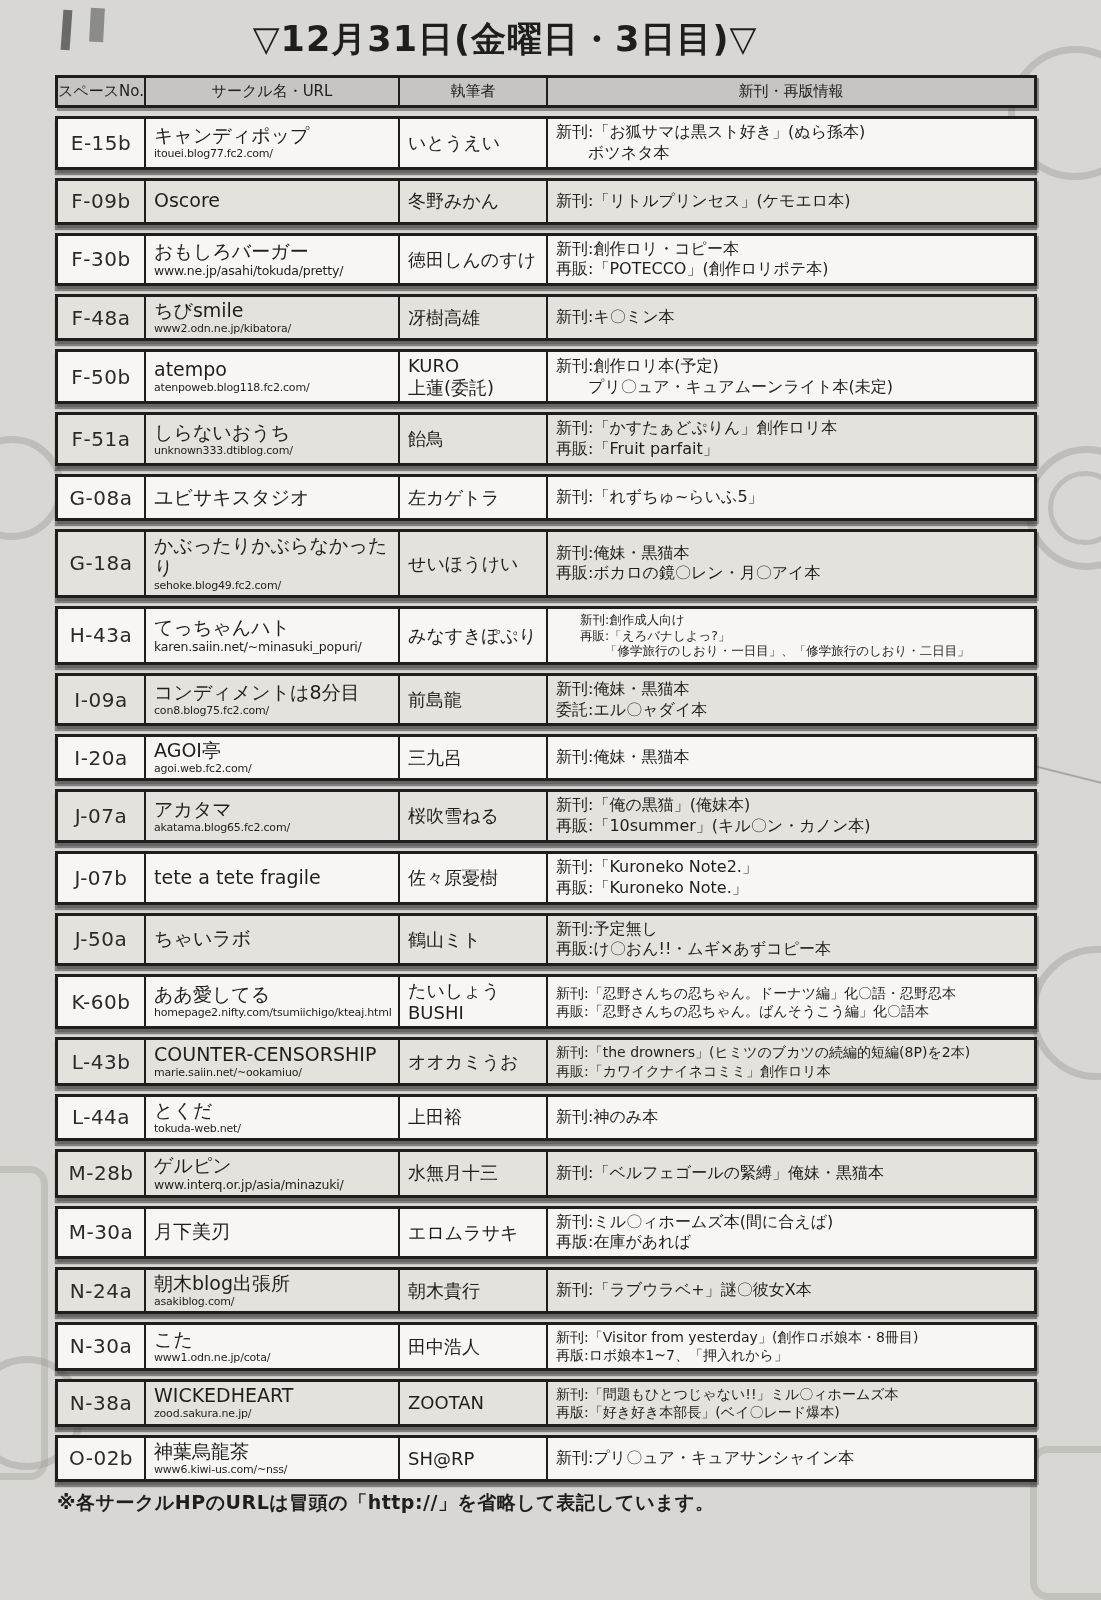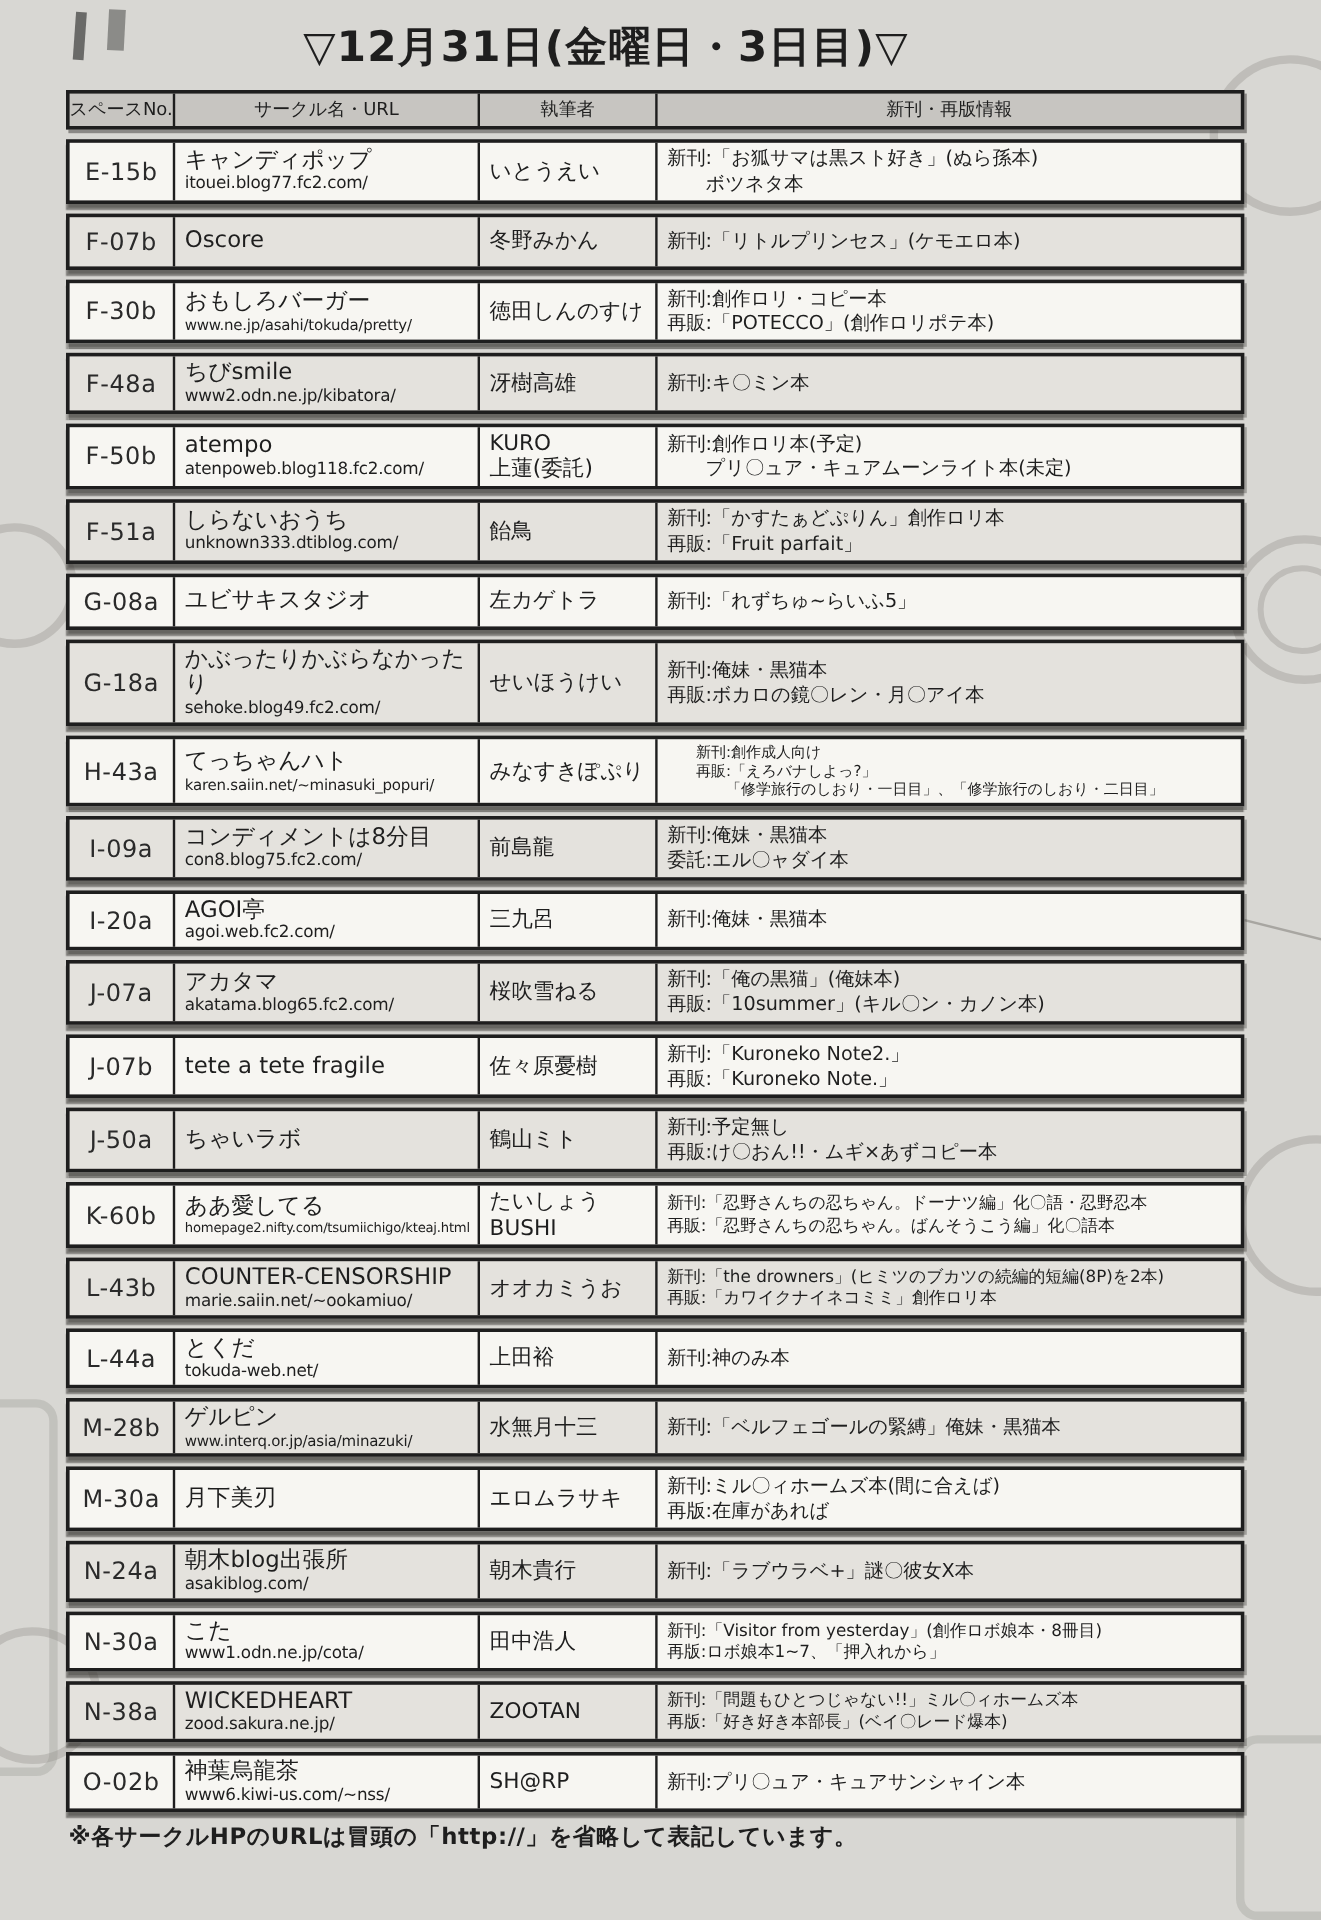--- a/index.html
+++ b/index.html
@@ -45,21 +45,21 @@
   .row{
     background:var(--row-base,#f7f6f2);
     border:3px solid var(--border,#1e1e1e);
     margin-bottom:8px;min-height:47px;
     box-shadow:0 5px 1px rgba(55,53,50,.55),2px 3px 0 rgba(60,58,55,.35);
   }
   .row.alt{background:var(--row-alt,#e4e2dd);}
   .row .cell{display:flex;flex-direction:column;justify-content:center;padding:3px 8px;}
   .row .c-space{align-items:center;font-size:20px;letter-spacing:.5px;color:#2a2a2a;}
   .cname{font-size:19px;line-height:1.15;}
-  .curl{font-size:14px;line-height:1.2;letter-spacing:-.2px;}
+  .curl{font-size:11px;line-height:1.2;letter-spacing:-.2px;}
   .curl.s{font-size:12.5px;}
   .curl.xs{font-size:11px;}
   .row .c-author{font-size:18px;white-space:pre-line;line-height:1.2;}
   .row .c-info{font-size:16px;line-height:1.3;}
   .row .c-info.s{font-size:14px;line-height:1.3;}
   .row .c-info.xs{font-size:12.5px;line-height:1.25;padding-left:32px;}
   .iline{white-space:pre-wrap;}
 
   .footer{
     position:relative;z-index:2;margin:2px 0 0 57px;
@@ -100,21 +100,21 @@
       <div class="curl">itouei.blog77.fc2.com/</div>
     </div>
     <div class="cell c-author">いとうえい</div>
     <div class="cell c-info">
             <div class="iline">新刊:「お狐サマは黒スト好き」(ぬら孫本)</div>
             <div class="iline">　　ボツネタ本</div>
           </div>
   </div>
 
   <div class="row alt">
-    <div class="cell c-space">F-07b</div>
+    <div class="cell c-space">F-09b</div>
     <div class="cell c-circle">
       <div class="cname">Oscore</div>
 
     </div>
     <div class="cell c-author">冬野みかん</div>
     <div class="cell c-info">
             <div class="iline">新刊:「リトルプリンセス」(ケモエロ本)</div>
           </div>
   </div>
 

